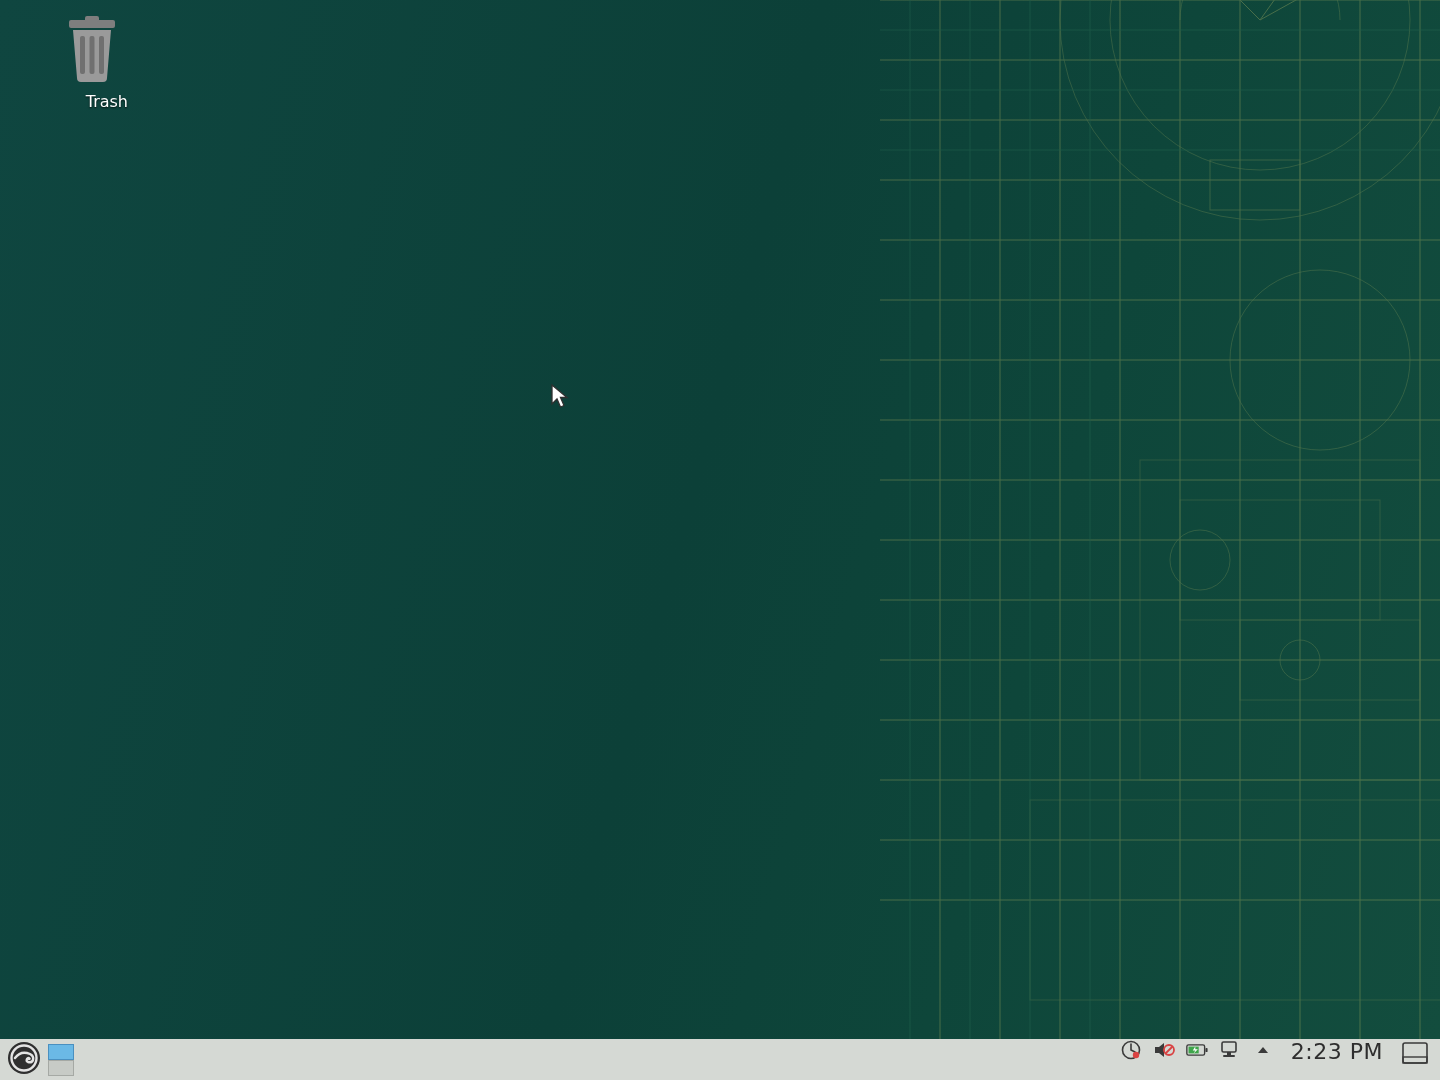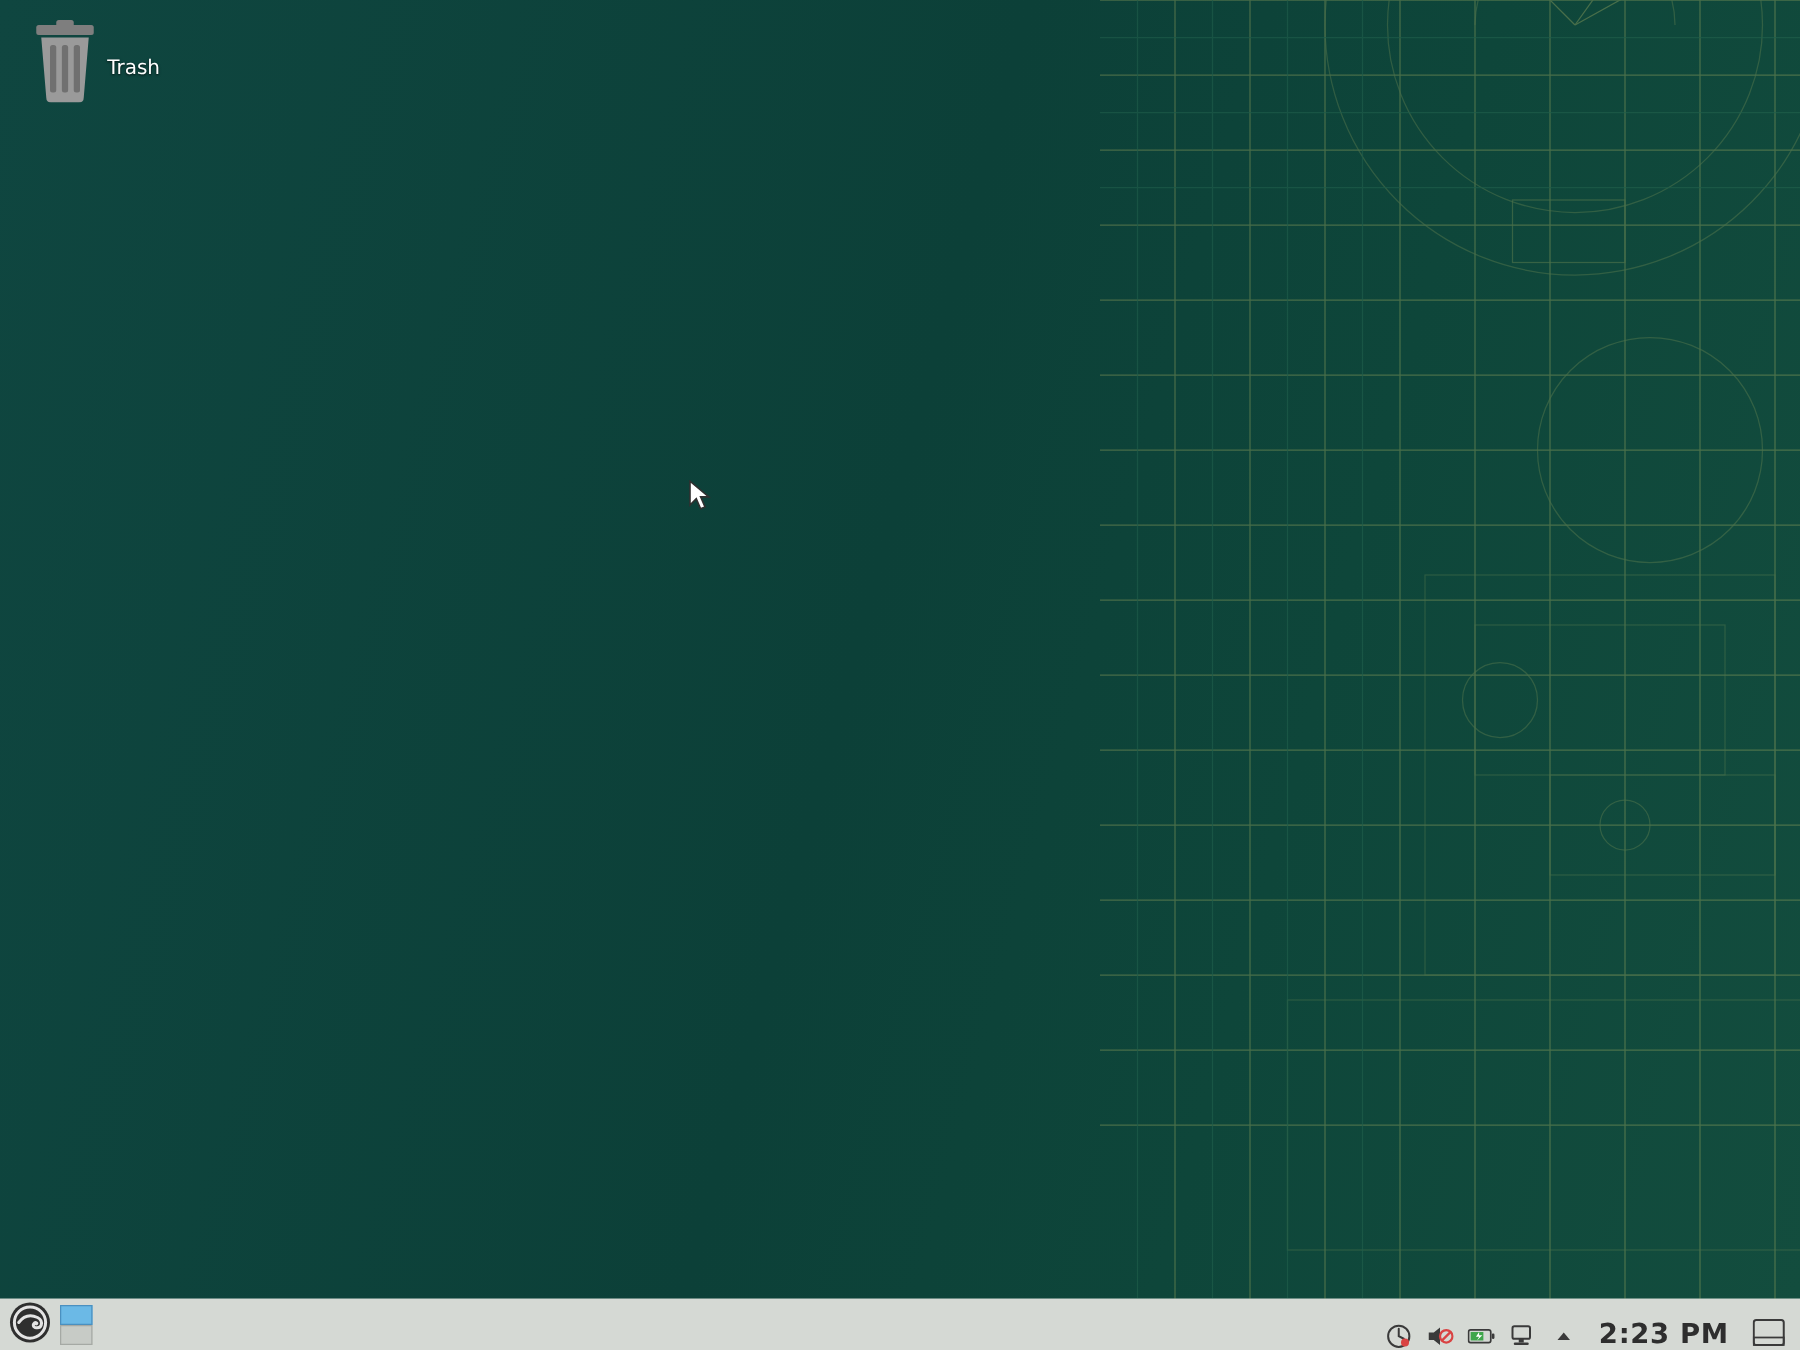--- a/index.html
+++ b/index.html
@@ -40,22 +40,22 @@
     
     .desktop-icons {
       position: absolute;
       top: 14px;
       left: 18px;
       display: flex;
       gap: 48px;
     }
     .desktop-icon {
       display: flex;
-      flex-direction: row;
-      align-items: center;
+      flex-direction: column;
+      align-items: flex-end;
       width: 110px;
       cursor: pointer;
     }
     .desktop-icon .icon-box {
       width: 72px;
       height: 70px;
       display: flex;
       align-items: center;
       justify-content: center;
     }
@@ -112,25 +112,24 @@
       height: 16px;
       border: 1px solid #a5a9a4;
     }
     .pager .ws.active { background: #6bb9e6; border-color: #4a90c0; }
     .pager .ws.inactive { background: #c7cbc6; }
 
     .spacer { flex: 1; }
 
     .tray {
       display: flex;
-      align-items: flex-end;
+      align-items: flex-start;
       gap: 11px;
       height: 100%;
       padding-right: 6px;
-      font-weight: bold;
     }
     .tray-icon {
       width: 22px;
       height: 22px;
       display: flex;
       align-items: center;
       justify-content: center;
       cursor: pointer;
     }
     .clock {

